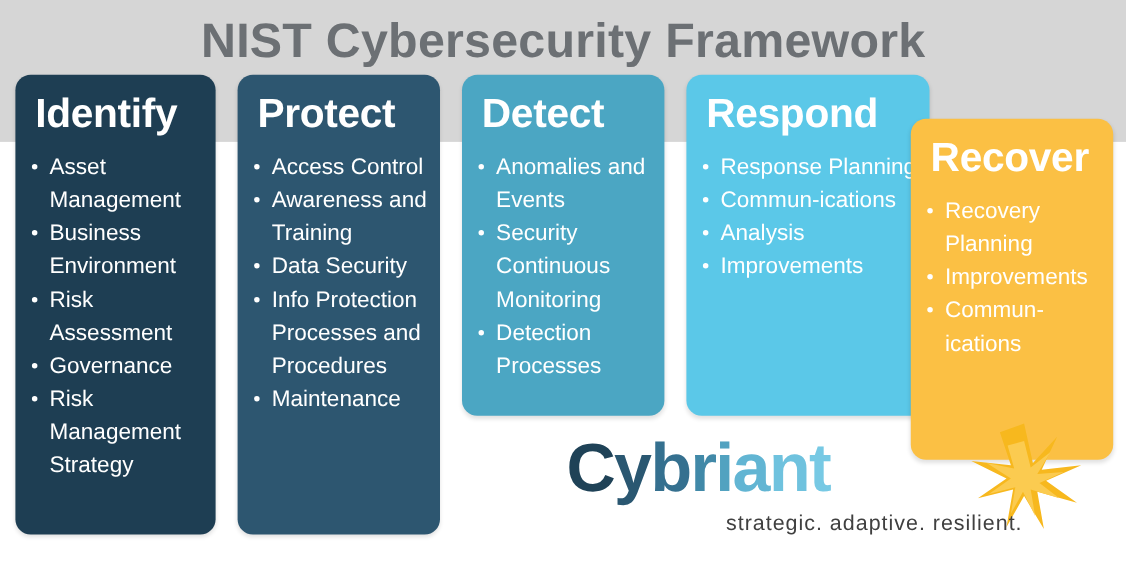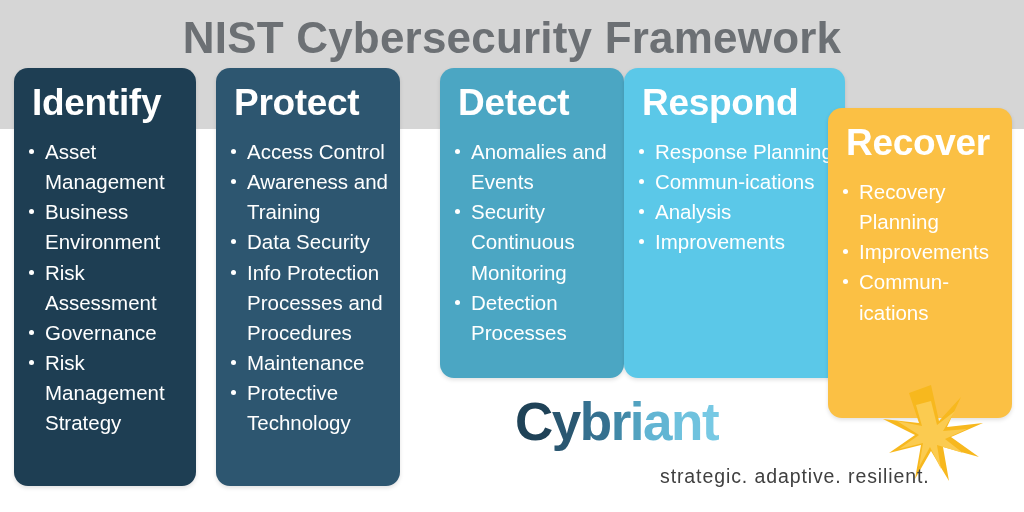--- a/index.html
+++ b/index.html
@@ -88,21 +88,21 @@
 
   
   #logo {
     position:absolute;
     left:505px; top:393px;
     width:490px; height:112px;
   }
   #logo-wordmark {
     position:absolute;
     left:10px; top:2px;
-    font-size:53px;
+    font-size:62px;
     font-weight:bold;
     letter-spacing:-1.5px;
     line-height:1;
     white-space:nowrap;
   }
   #logo-wordmark span { display:inline-block; }
   .lg1 { color:#1f4257; }
   .lg2 { color:#2a5771; }
   .lg3 { color:#35708f; }
   .lg4 { color:#4189a8; }
@@ -148,25 +148,24 @@
     </div>
 
     <div class="card" id="card-protect" style="background: rgb(45, 86, 112);">
       <div class="card-title">Protect</div>
       <ul class="card-list">
         <li>Access Control</li>
         <li>Awareness and Training</li>
         <li>Data Security</li>
         <li>Info Protection Processes and Procedures</li>
         <li>Maintenance</li>
-        <li>Protective Technology</li>
-      </ul>
-    </div>
-
-    <div class="card" id="card-detect" style="background: rgb(75, 166, 195); margin-left: 20px;">
+      </ul>
+    </div>
+
+    <div class="card" id="card-detect" style="background: rgb(75, 166, 195);">
       <div class="card-title">Detect</div>
       <ul class="card-list">
         <li>Anomalies and Events</li>
         <li>Security Continuous Monitoring</li>
         <li>Detection Processes</li>
       </ul>
     </div>
 
     <div class="card" id="card-respond" style="background: rgb(91, 200, 232);">
       <div class="card-title">Respond</div>

